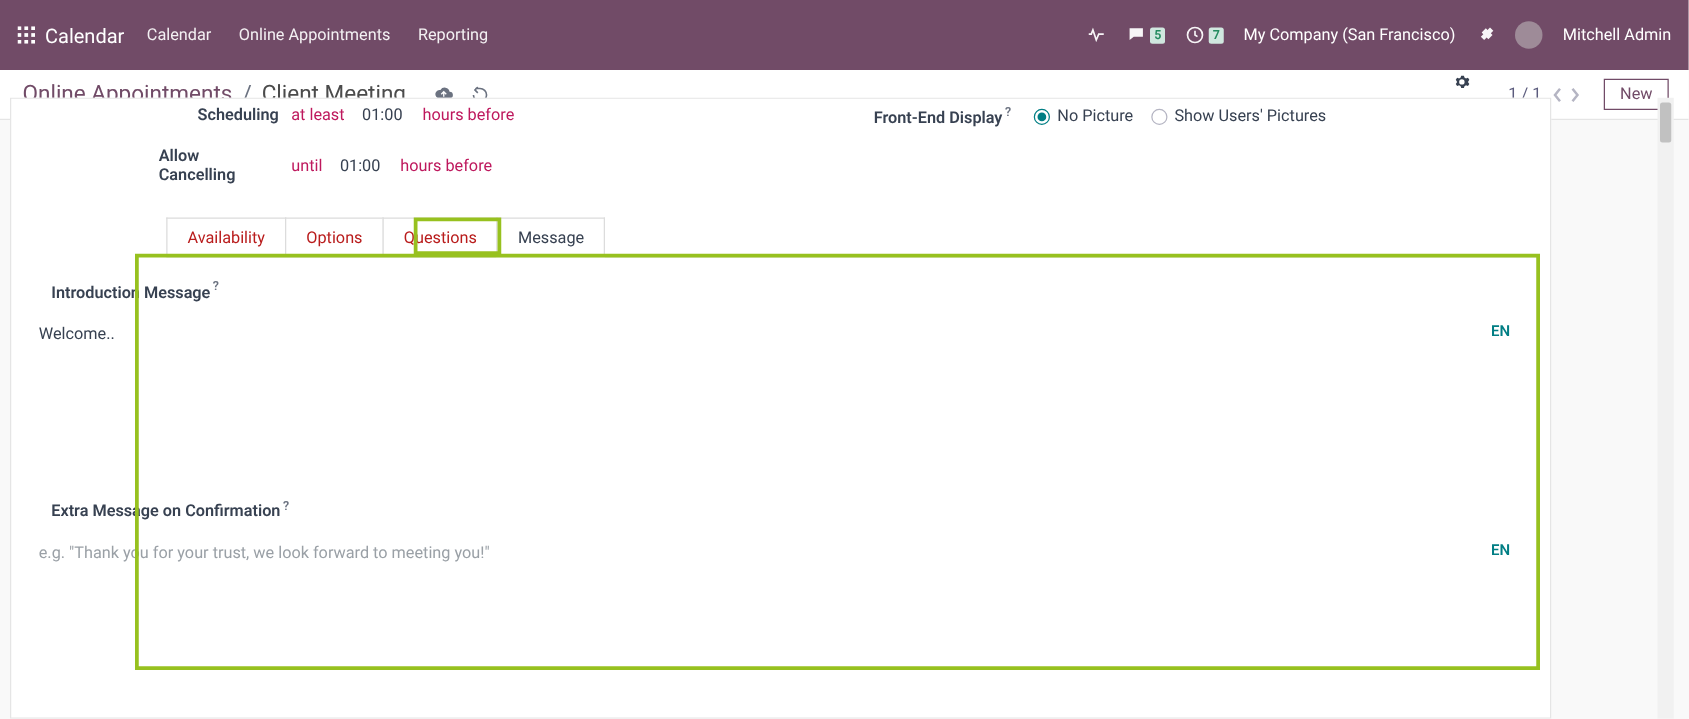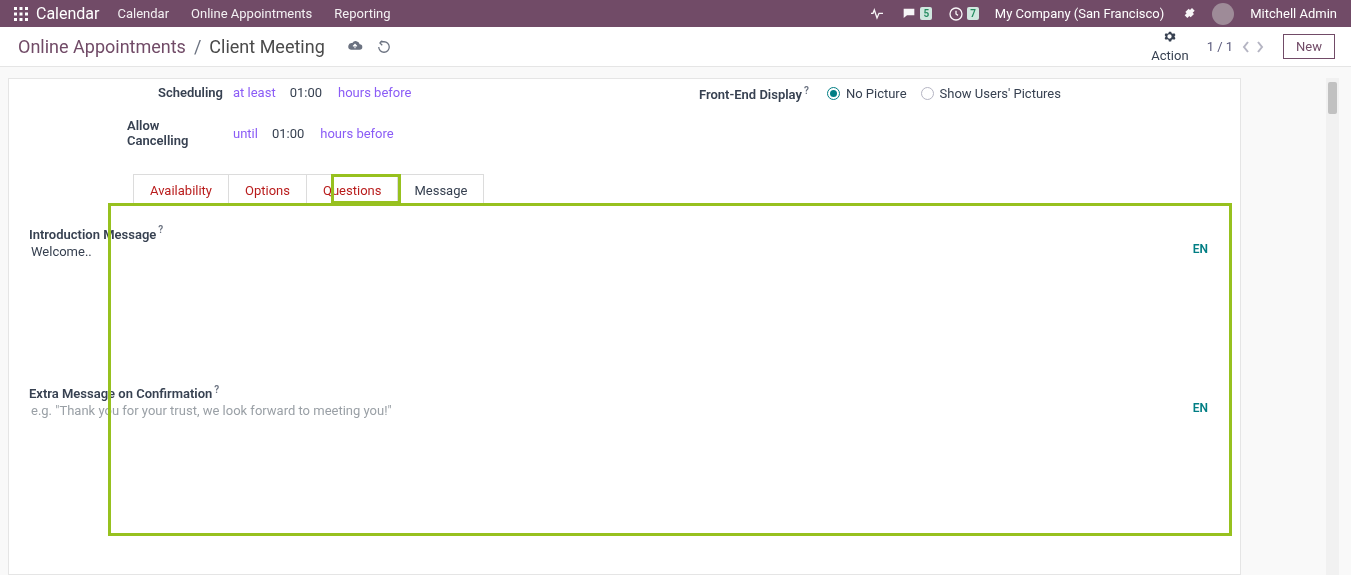--- a/index.html
+++ b/index.html
@@ -1,18 +1,18 @@
 <!DOCTYPE html>
 <html><head>
 <meta charset="utf-8">
 <style>
   *{box-sizing:border-box;margin:0;padding:0;}
   html,body{width:1351px;height:575px;font-family:-apple-system,"Segoe UI",Roboto,sans-serif;font-size:13px;color:#374151;background:#f9f9f9;overflow:hidden;}
   
-  .topnav{height:27px;background:#714b67;color:#fff;display:flex;align-items:center;padding:0 14px;}
+  .topnav{height:56px;background:#714b67;color:#fff;display:flex;align-items:center;padding:0 14px;}
   .topnav .apps{display:flex;align-items:center;gap:8px;font-size:16px;cursor:pointer;}
   .topnav .brand{font-weight:400;font-size:16px;}
   .topnav .menus{display:flex;gap:22px;margin-left:18px;font-size:13px;}
   .topnav .menus span{cursor:pointer;opacity:.92;}
   .topnav .spacer{flex:1;}
   .topnav .right{display:flex;align-items:center;gap:16px;font-size:13px;}
   .topnav .right .iconbtn{display:flex;align-items:center;gap:3px;cursor:pointer;opacity:.95;position:relative;}
   .badge{background:#d6f0e6;color:#1f8f5f;font-size:10px;font-weight:600;padding:0 3px;border-radius:2px;line-height:13px;}
   .avatar{width:22px;height:22px;border-radius:50%;background:#9e8b98;display:inline-block;}
   
@@ -29,40 +29,40 @@
   .cp-right .pager .arrows{display:flex;gap:4px;color:#b5b5c3;}
   .cp-right .newbtn{border:1px solid #714b67;color:#714b67;padding:4px 12px;cursor:pointer;background:#fff;}
   
   .sheet-wrap{position:absolute;top:78px;left:8px;right:8px;bottom:0;overflow:hidden;}
   .sheet{position:absolute;top:0;left:0;right:102px;bottom:0;background:#fff;border:1px solid #e5e5e5;padding:0;}
   .form-area{padding:0 8px;}
   .row{display:flex;align-items:flex-start;padding-left:110px;}
   .fld{display:flex;align-items:center;gap:10px;font-size:13px;}
   .lbl{font-weight:600;color:#374151;width:96px;}
   .lbl.small{width:auto;margin-right:4px;}
-  .muted{color:#8b5cf6;}
+  .muted{color:#be185d;}
   .val{color:#374151;}
   .group-left{width:560px;text-align:right;}
   .group-right{display:flex;align-items:center;gap:14px;}
   .radio{display:inline-flex;align-items:center;gap:6px;}
   .radio .dot{width:13px;height:13px;border:1px solid #017e84;border-radius:50%;display:inline-flex;align-items:center;justify-content:center;}
   .radio .dot.on::after{content:"";width:7px;height:7px;background:#017e84;border-radius:50%;}
   .radio .dot.off{border-color:#b5b5c3;}
   .sup{color:#6b7280;font-size:10px;vertical-align:super;margin-left:2px;}
   
   .tabs{display:flex;margin:26px 0 0 116px;border-bottom:1px solid #dcdcdc;}
   .tab{padding:8px 16px 7px;border:1px solid #dcdcdc;border-bottom:none;margin-right:-1px;background:#fff;color:#b91c1c;cursor:pointer;font-size:13px;}
   .tab.active{color:#374151;position:relative;}
   .tab.active::after{content:"";position:absolute;left:-1px;right:-1px;bottom:-1px;height:2px;background:#fff;}
   .tab-highlight{position:absolute;border:3px solid #97c11f;pointer-events:none;}
   
   .panel-highlight{position:absolute;border:3px solid #97c11f;pointer-events:none;}
   .msg-section{padding:18px 12px 4px 12px;}
-  .msg-title{font-weight:600;color:#374151;font-size:13px;}
-  .msg-body{margin-top:0;min-height:128px;position:relative;font-size:13px;color:#374151;padding:2px;}
+  .msg-title{font-weight:600;color:#374151;font-size:13px;margin-left:12px;}
+  .msg-body{margin-top:16px;min-height:128px;position:relative;font-size:13px;color:#374151;padding:2px;}
   .msg-body .placeholder{color:#9aa0a6;}
   .lang{position:absolute;right:12px;top:0;color:#017e84;font-weight:600;font-size:12px;cursor:pointer;}
   
   .scrolltrack{position:absolute;top:0;right:4px;width:13px;height:100%;background:#f1f1f1;}
   .scrolltrack .thumb{position:absolute;left:2px;right:2px;top:4px;height:32px;background:#c1c1c1;border-radius:2px;}
   
   svg{display:block;}
 </style>
 </head>
 <body>

